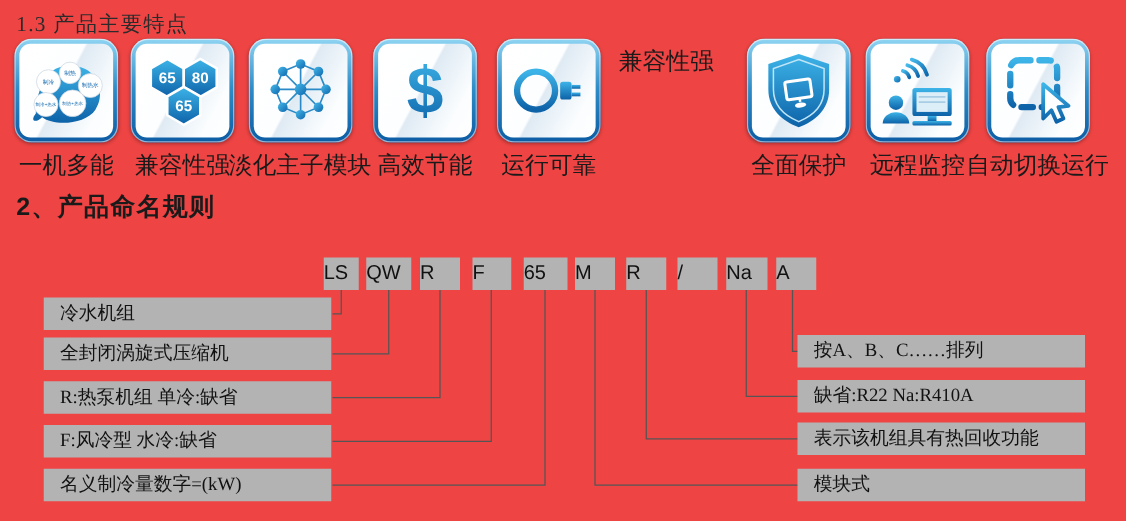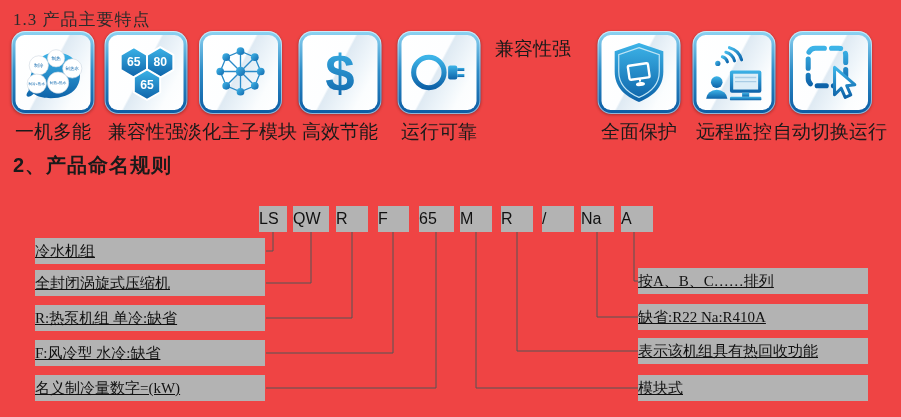--- a/index.html
+++ b/index.html
@@ -26,21 +26,21 @@
   .tile-inner svg{display:block;}
   .feature-label{margin-top:5px;font-size:19px;font-weight:400;color:var(--text-black);white-space:nowrap;}
 
   
   .connector{position:absolute;left:0;top:0;width:901px;height:417px;}
   .connector polyline{fill:none;stroke:var(--line-gray);stroke-width:1;}
   .code-box{position:absolute;top:182px;height:26px;line-height:26px;background:var(--box-gray);
         font-size:16px;color:#111;margin-top:24px;}
   .label-box{position:absolute;height:26px;line-height:26px;width:230px;background:var(--box-gray);
         font-family:"Liberation Serif","DejaVu Serif",serif;font-size:15px;color:#111;
-        white-space:nowrap;text-decoration:underline;}
+        padding-left:13px;white-space:nowrap;}
   .label-left{left:35px;}
   .label-right{left:638px;}
 
   .svg-defs{position:absolute;width:0;height:0;}
   .ic-txt{fill:#ffffff;font-weight:700;font-family:"Liberation Sans","DejaVu Sans",sans-serif;}
   .tiny-txt{fill:#0f68ae;font-family:"Liberation Sans","DejaVu Sans",sans-serif;}
 </style>
 </head>
 <body>
 

